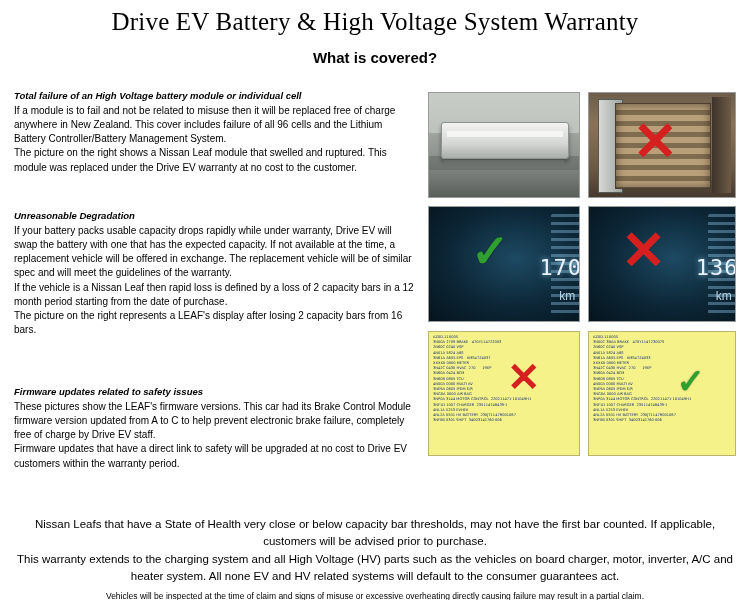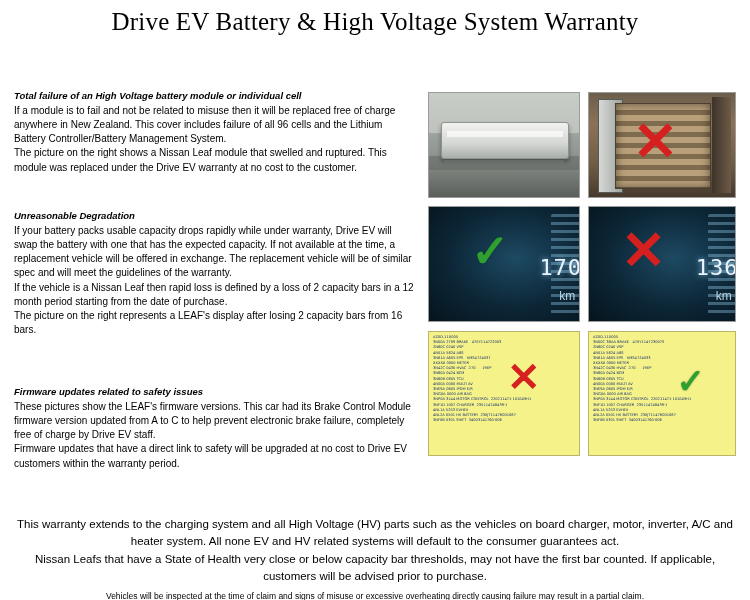--- a/index.html
+++ b/index.html
@@ -246,20 +246,21 @@
     line-height: 1.4;
     margin: 6px 0 0 0;
   }
 </style>
 </head>
 <body>
 
 <div class="page">
 
   <h1 class="title">Drive EV Battery &amp; High Voltage System Warranty</h1>
+  <div class="subtitle">What is covered?</div>
 
   <div class="sections">
 
     <div class="section sec1">
       <div class="section-heading">Total failure of an High Voltage battery module or individual cell</div>
       <div class="section-body">
         <p>If a module is to fail and not be related to misuse then it will be replaced free of charge anywhere in New Zealand. This cover includes failure of all 96 cells and the Lithium Battery Controller/Battery Management System.</p>
         <p>The picture on the right shows a Nissan Leaf module that swelled and ruptured. This module was replaced under the Drive EV warranty at no cost to the customer.</p>
       </div>
     </div>
@@ -361,18 +362,18 @@
 4NL1A 5253 EVHEV
 4NL2A 0501 HV BATTERY  230JT1147R001087
 3NF0B 0301 SHIFT  34003141760·006</div>
         <span class="mark tick">✓</span>
       </div>
     </div>
 
   </div>
 
   <div class="footer">
+    <p class="big">Nissan Leafs that have a State of Health very close or below capacity bar thresholds, may not have the first bar counted. If applicable, customers will be advised prior to purchase.</p>
     <p class="big">This warranty extends to the charging system and all High Voltage (HV) parts such as the vehicles on board charger, motor, inverter, A/C and heater system. All none EV and HV related systems will default to the consumer guarantees act.</p>
-    <p class="big">Nissan Leafs that have a State of Health very close or below capacity bar thresholds, may not have the first bar counted. If applicable, customers will be advised prior to purchase.</p>
     <p class="small">Vehicles will be inspected at the time of claim and signs of misuse or excessive overheating directly causing failure may result in a partial claim.</p>
   </div>
 
 </div>
 
 </body></html>

